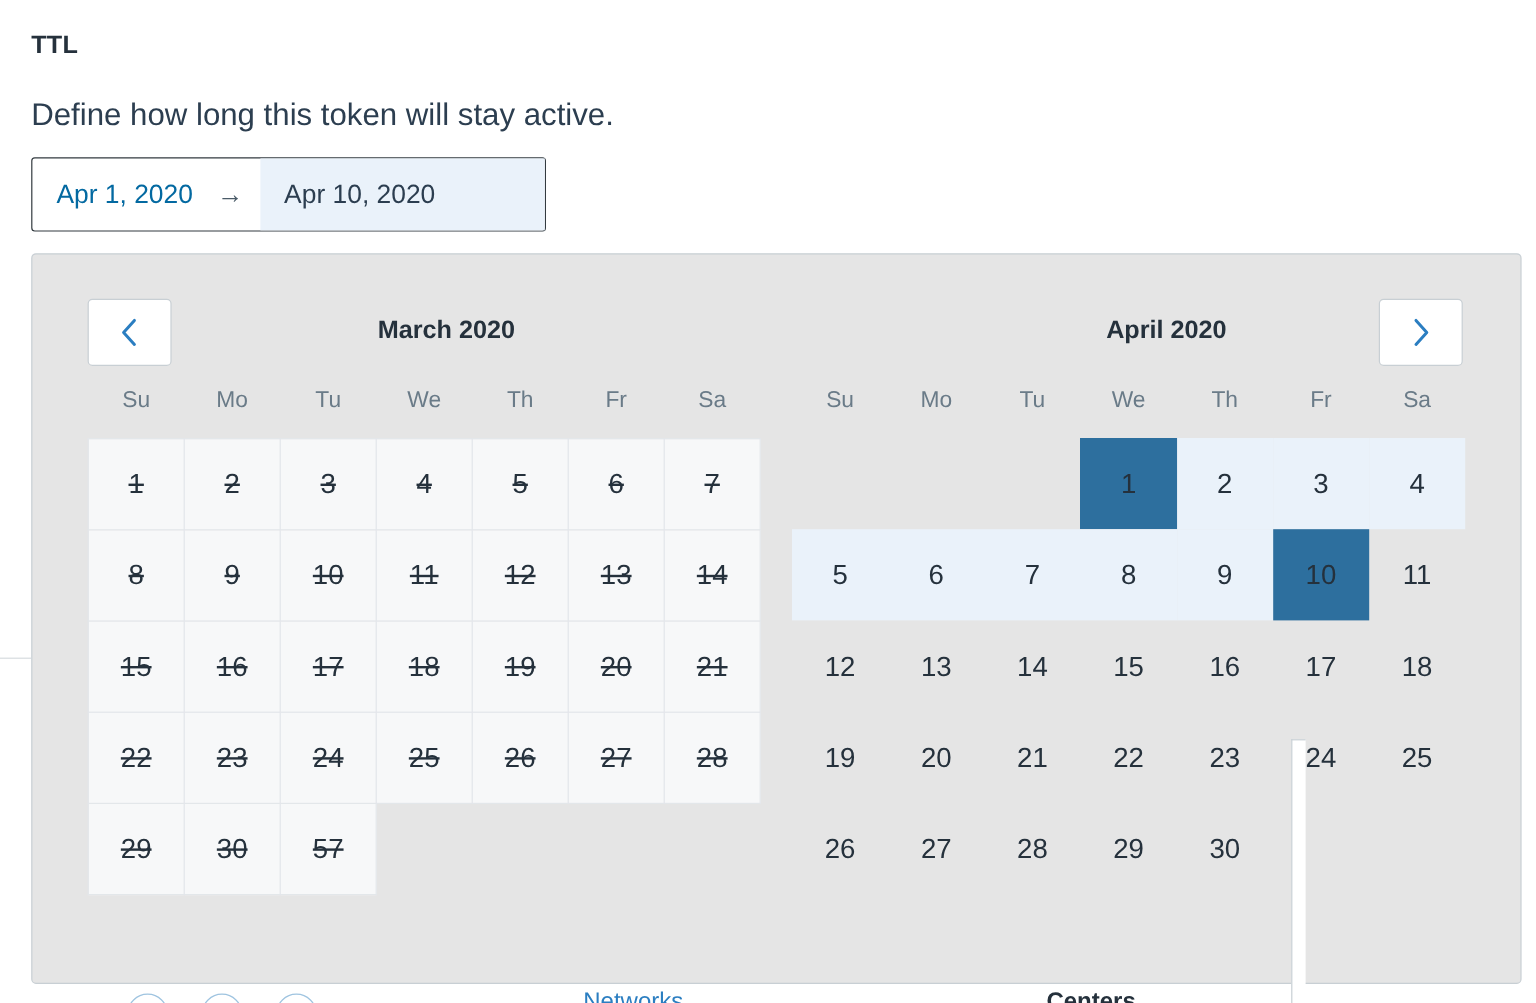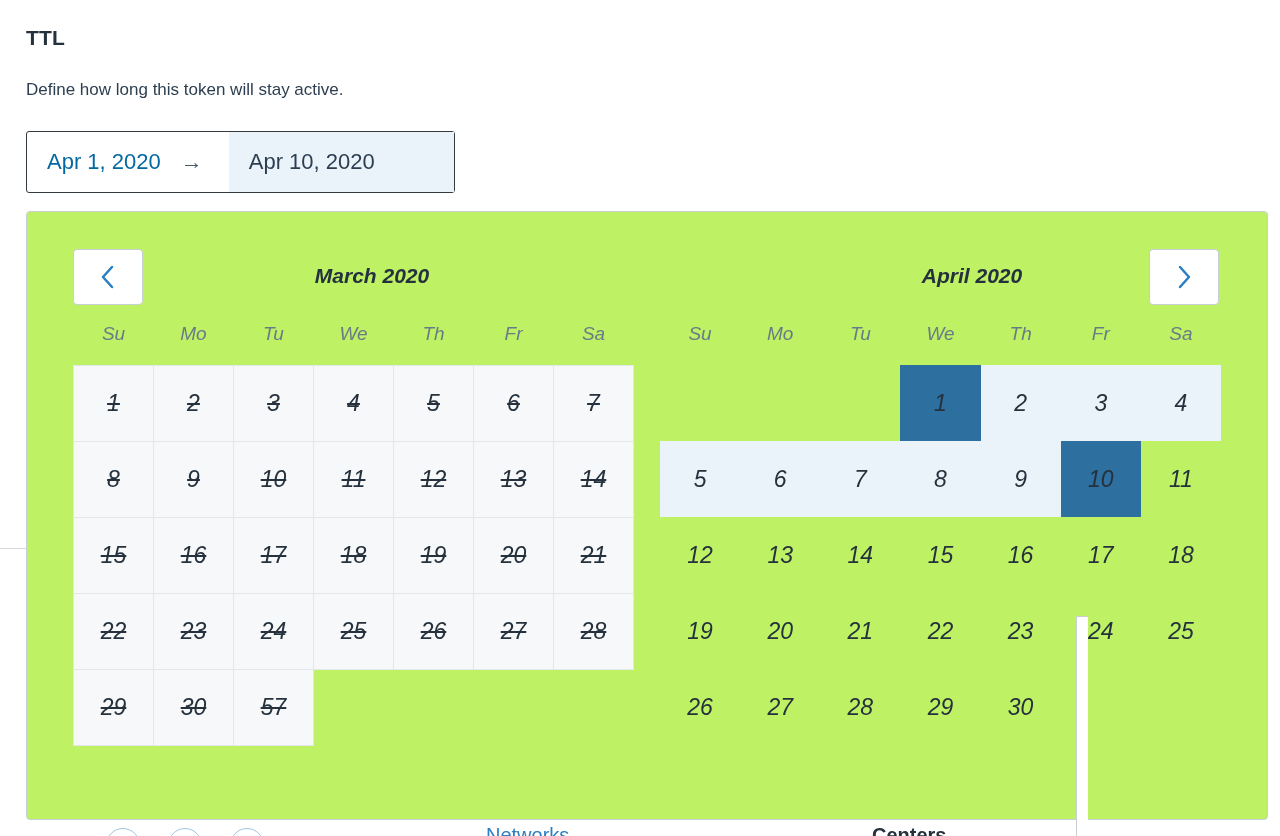--- a/index.html
+++ b/index.html
@@ -24,21 +24,21 @@
     top: 26px;
     font-size: 21px;
     font-weight: bold;
     color: #25313c;
     letter-spacing: 0.2px;
   }
   .section-desc {
     position: absolute;
     left: 26px;
     top: 80px;
-    font-size: 17px;
+    font-size: 26px;
     font-weight: normal;
     color: #2c3e50;
   }
   
   .range-box {
     position: absolute;
     left: 26px;
     top: 131px;
     width: 429px;
     height: 62px;
@@ -55,42 +55,41 @@
     white-space: nowrap;
   }
   .range-arrow {
     font-size: 22px;
     color: #4a5b68;
     padding: 0 6px;
     display: flex;
     align-items: center;
   }
   .range-end {
-    margin-left: 20px;
+    margin-left: 8px;
     height: 100%;
     display: flex;
     align-items: center;
     padding: 0 20px;
     background: #eaf2fa;
     font-size: 22px;
     color: #2c3e50;
     white-space: nowrap;
     flex: 1;
   }
   
   .calendar-popup {
     position: absolute;
     left: 26px;
     top: 211px;
     width: 1242px;
     height: 609px;
-    background: #bef264;
+    background: #e5e5e5;
     border: 1px solid #c8cfd4;
     border-radius: 4px;
-    font-style: italic;
   }
   .cal-header {
     position: relative;
     height: 110px;
   }
   .nav-btn {
     position: absolute;
     top: 37px;
     width: 70px;
     height: 56px;

